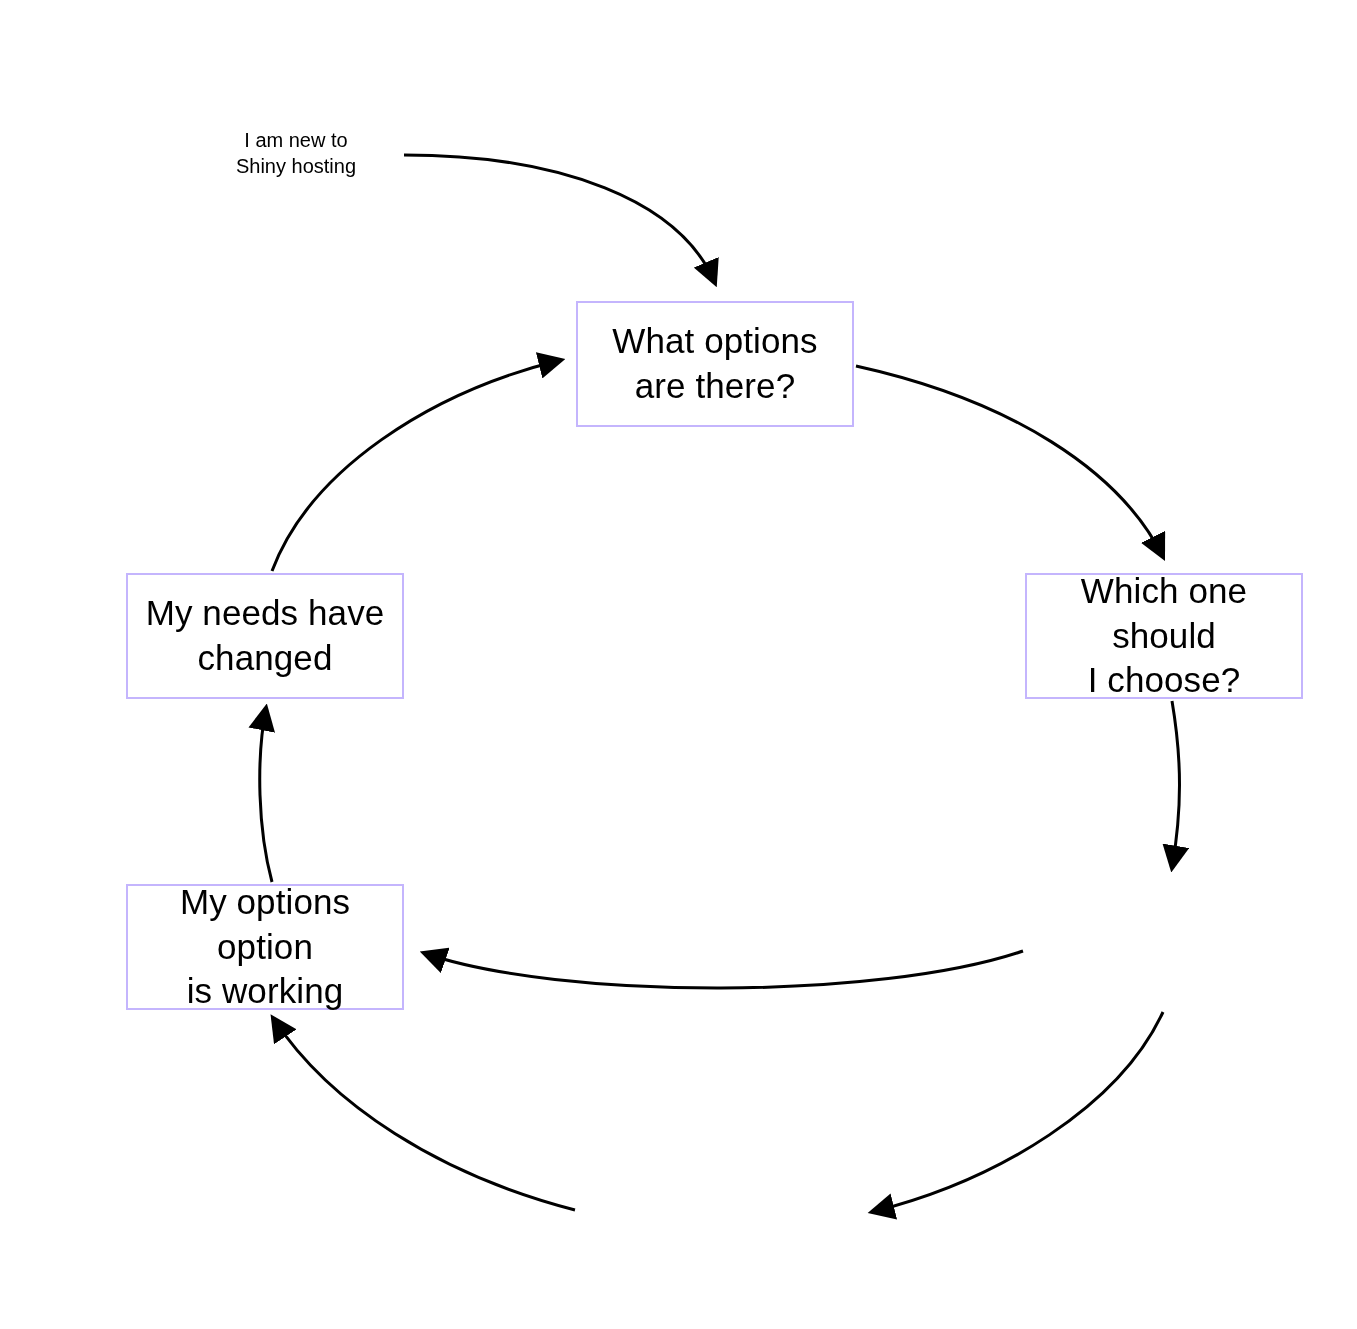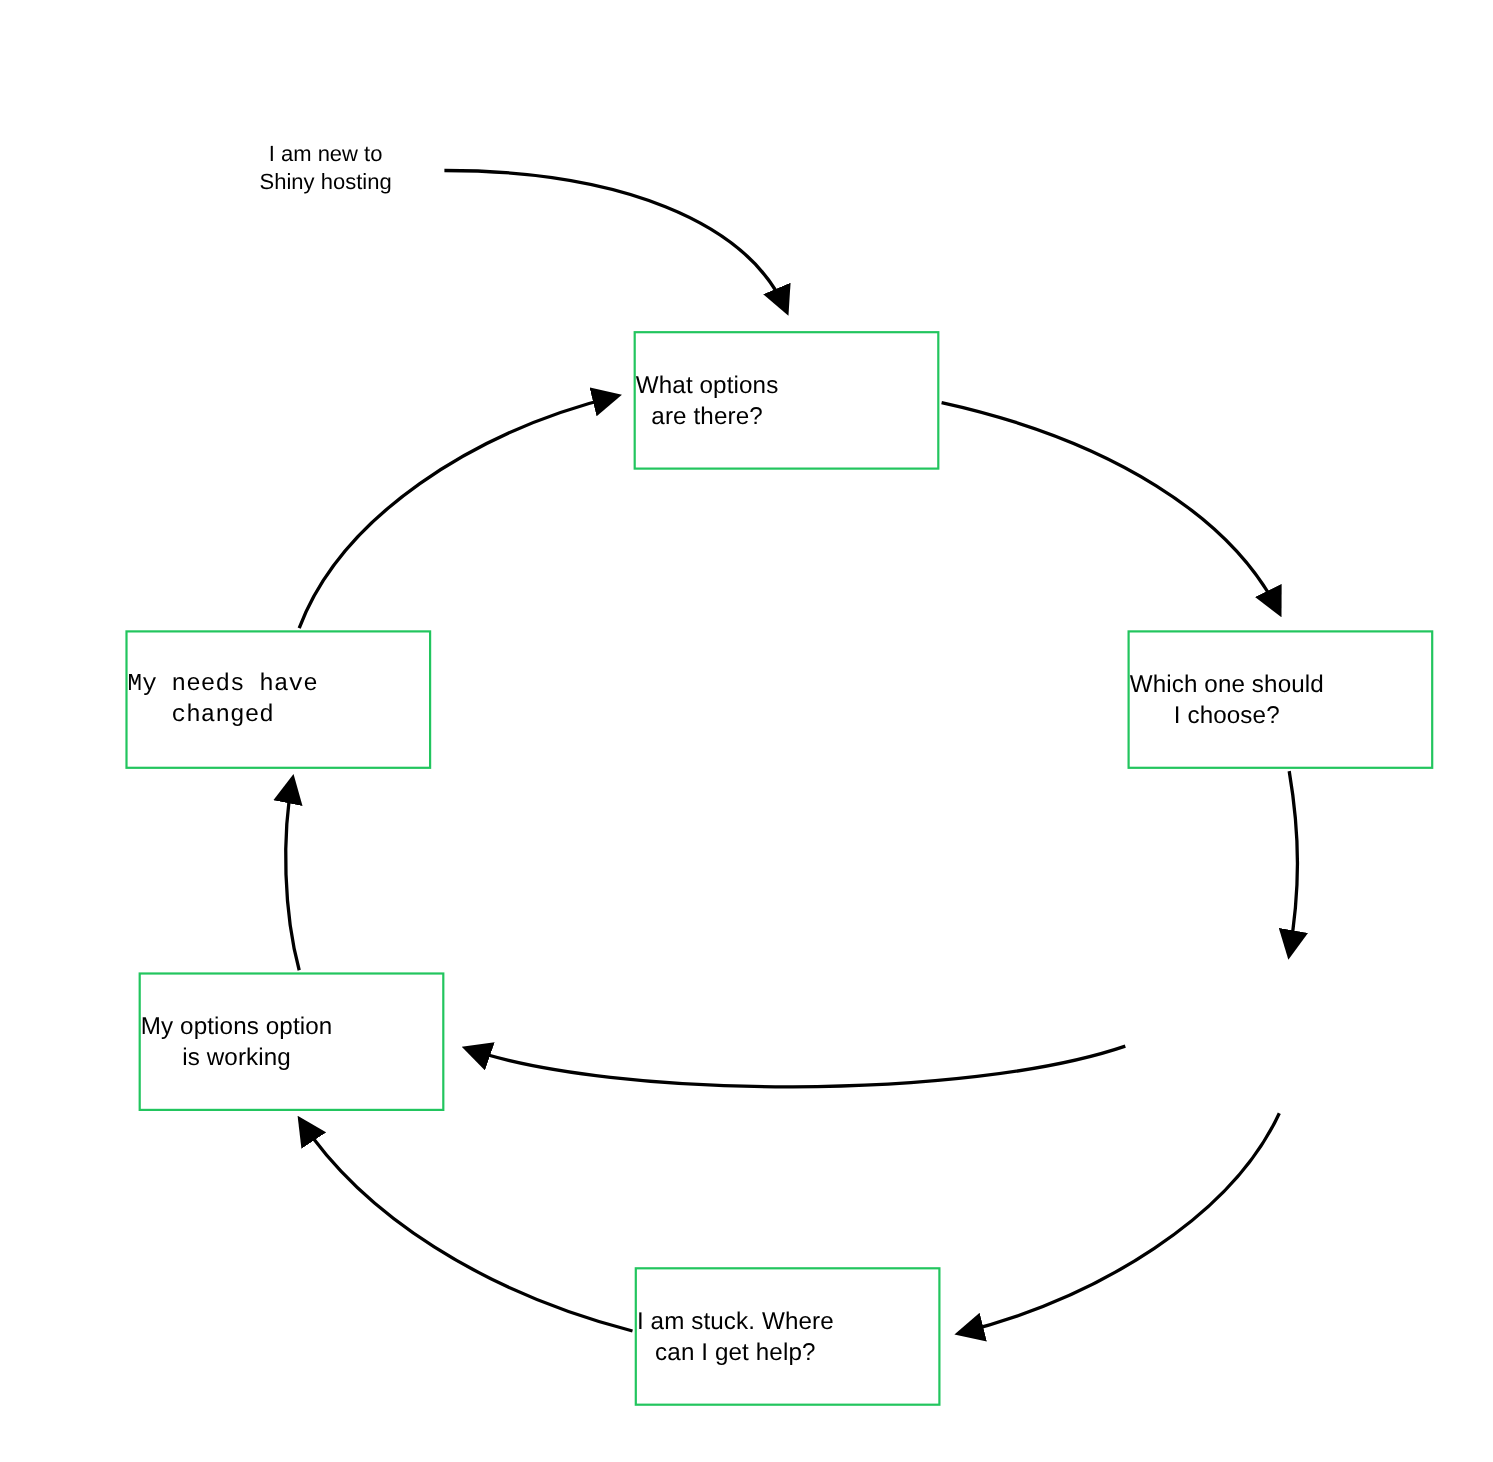--- a/index.html
+++ b/index.html
@@ -22,27 +22,27 @@
   svg#edges {
     position: absolute;
     top: 0;
     left: 0;
     width: 1357px;
     height: 1329px;
   }
   .node {
     position: absolute;
     box-sizing: border-box;
-    border: 2px solid #22c55e;
+    border: 2px solid #c4b5fd;
     background: #ffffff;
     display: flex;
     align-items: center;
-    justify-content: flex-start;
+    justify-content: center;
     text-align: center;
-    font-size: 22px;
+    font-size: 35px;
     line-height: 1.28;
     letter-spacing: 0.1px;
     white-space: pre-line;
   }
   .free-label {
     position: absolute;
     text-align: center;
     font-size: 20px;
     line-height: 1.28;
     white-space: pre-line;
@@ -84,28 +84,24 @@
     <span>What options
 are there?</span>
   </div>
 
   <div class="node" style="left:1025px; top:573px; width:278px; height:126px;">
     <span>Which one should
 I choose?</span>
   </div>
 
 
-  <div class="node" style="left:577px; top:1152px; width:278px; height:126px;">
-    <span>I am stuck. Where
-can I get help?</span>
-  </div>
 
   <div class="node" style="left:126px; top:884px; width:278px; height:126px;">
     <span>My options option
 is working</span>
   </div>
 
-  <div class="node" style="left:114px; top:573px; width:278px; height:126px;font-family:Liberation Mono, monospace;">
+  <div class="node" style="left:126px; top:573px; width:278px; height:126px;">
     <span>My needs have
 changed</span>
   </div>
 
 </div>
 
 </body></html>

